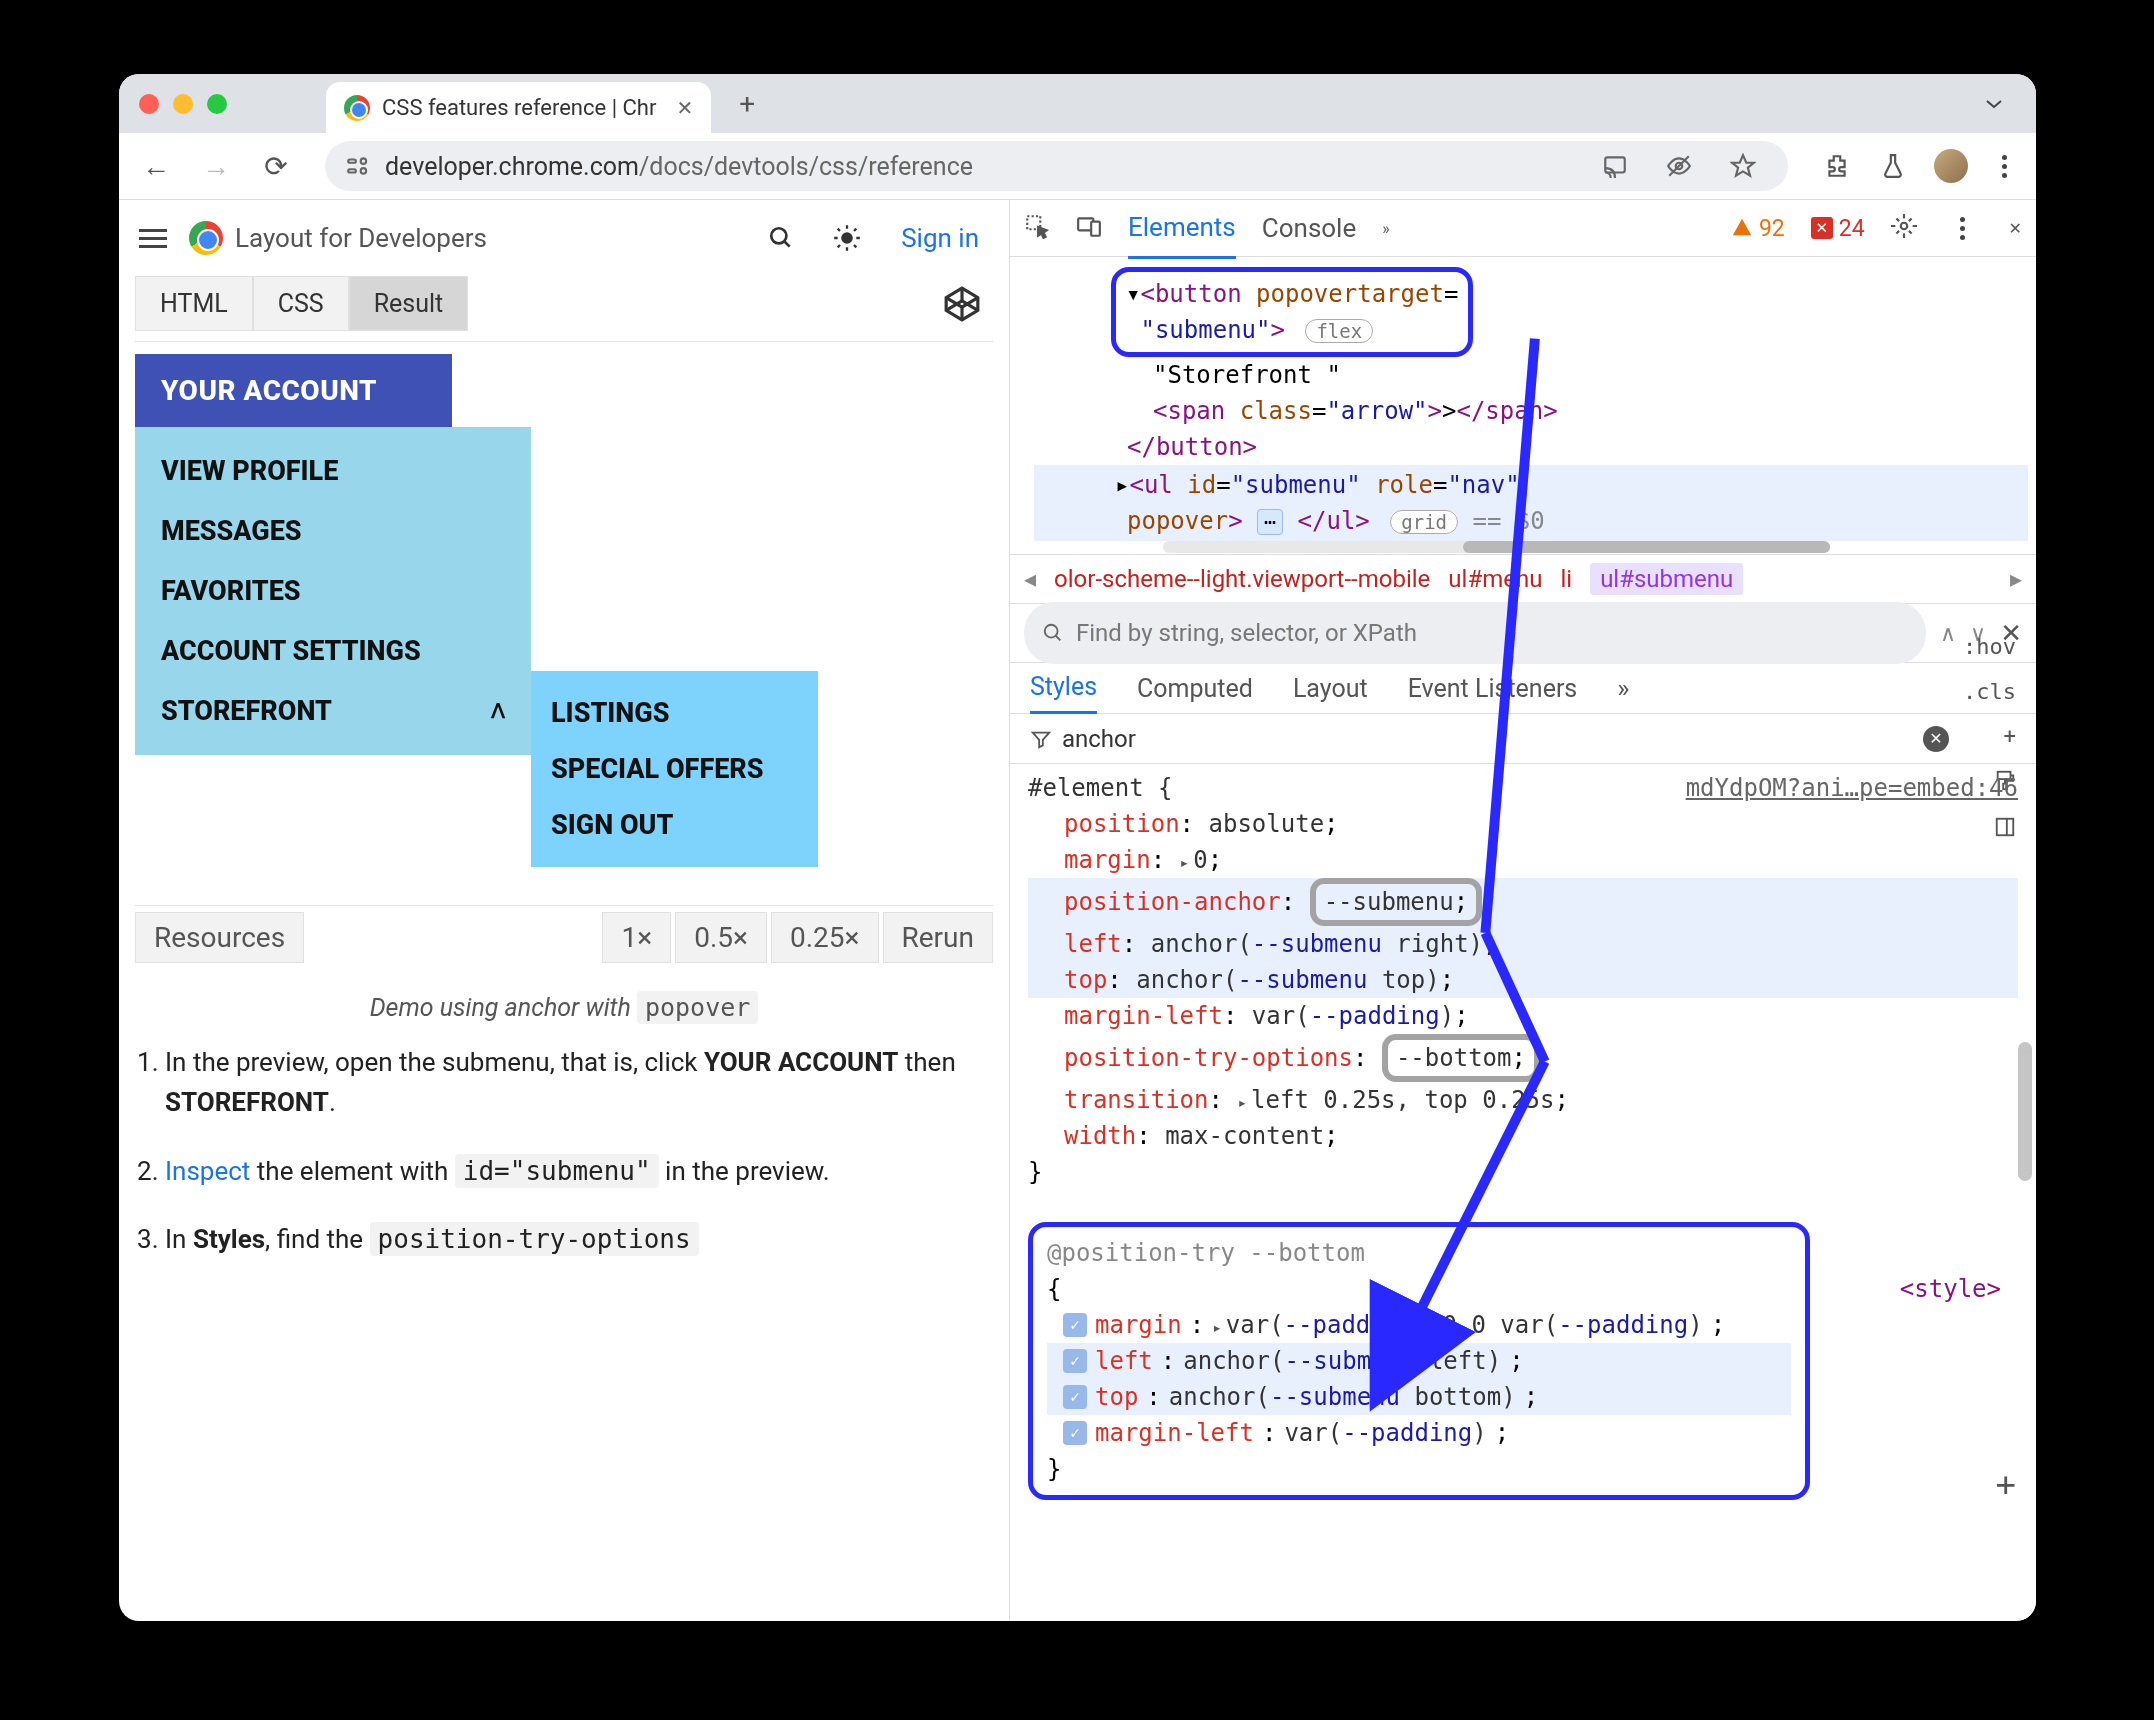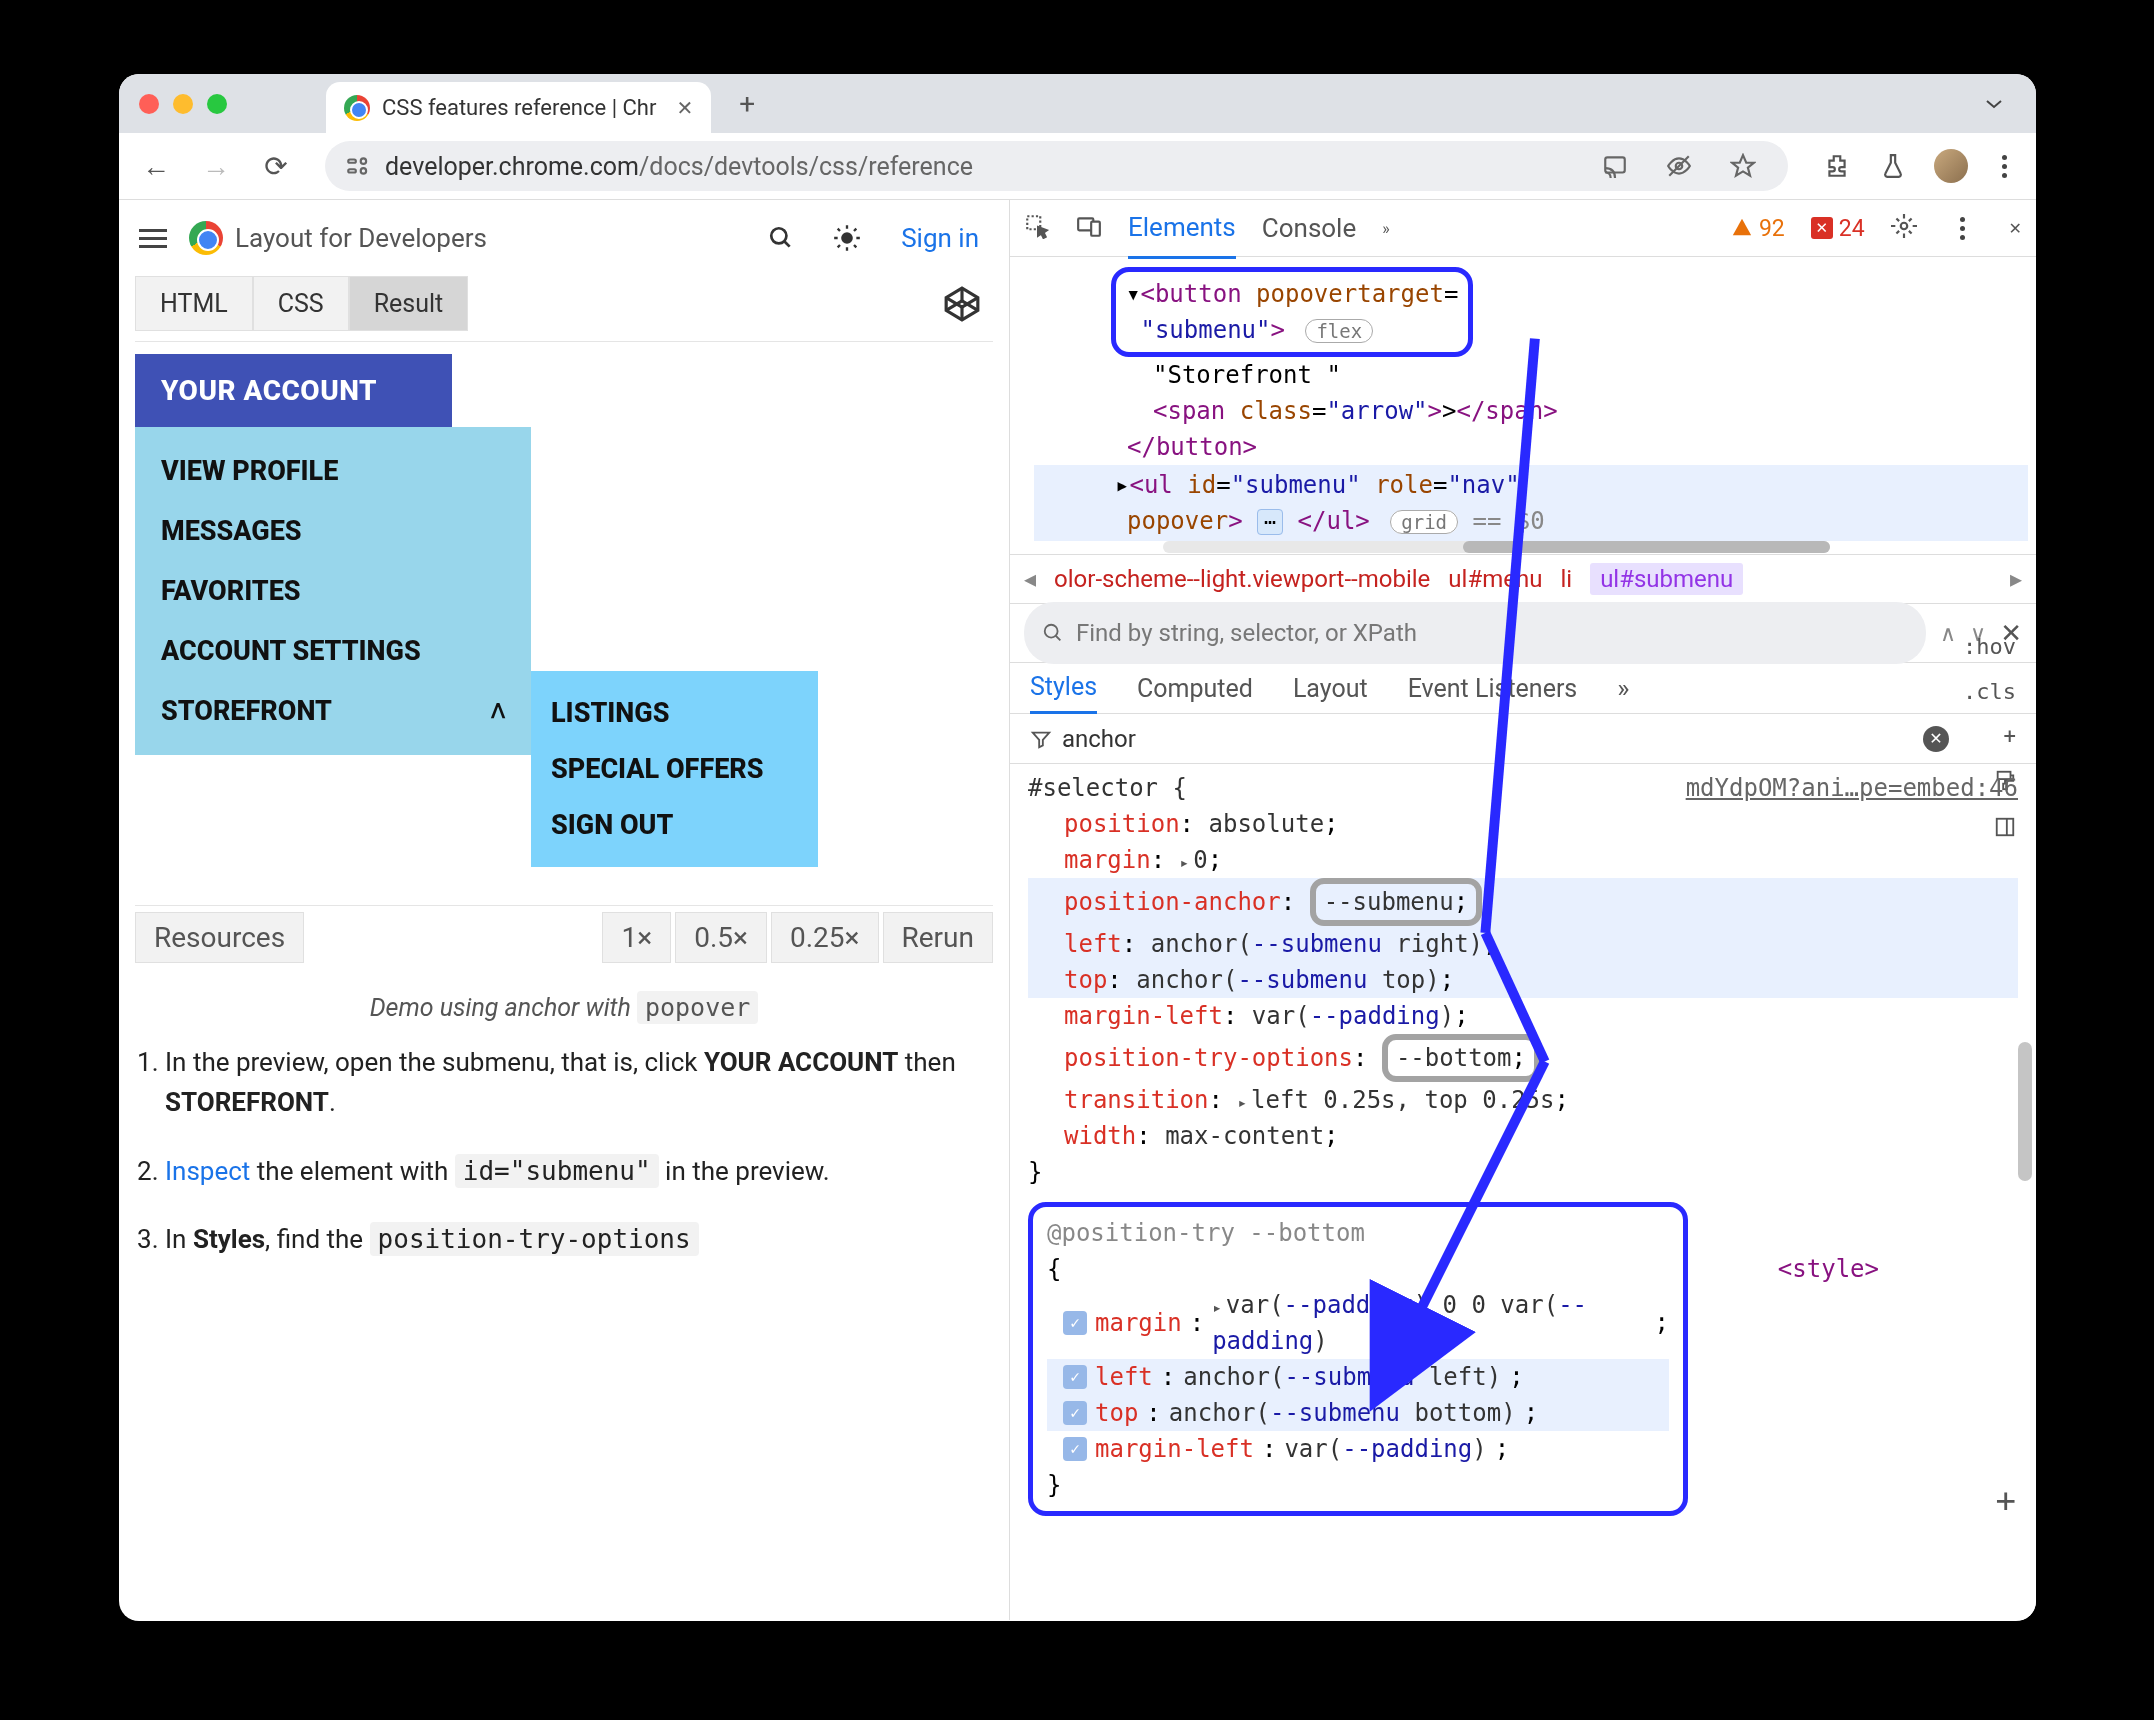--- a/index.html
+++ b/index.html
@@ -137,21 +137,21 @@
   .rule-selector { color: #333; }
   .src-link { float: right; color: #666; text-decoration: underline; }
   .prop-row { padding-left: 36px; }
   .prop-row.hl { background: #e8f0fe; }
   .prop { color: #d93025; }
   .val { color: #333; }
   .val .ident { color: #1a1aa6; }
   .expand-tri { color: #555; font-size: 16px; margin-right: 4px; }
   .callout-inline { border: 6px solid #a3a3a3; border-radius: 14px; padding: 0 8px; display: inline-block; }
   
-  .ptry-block { border: 5px solid #2929ff; border-radius: 18px; padding: 8px 14px; margin-top: 12px; position: relative; width: 660px; }
+  .ptry-block { border: 5px solid #2929ff; border-radius: 18px; padding: 8px 14px; margin-top: 32px; position: relative; width: 782px; }
   .ptry-head { color: #888; }
   .ptry-style-link { position: absolute; right: -196px; top: 44px; color: #881280; font-size: 24px; }
   .ptry-row { padding-left: 16px; display: flex; align-items: center; gap: 8px; }
   .ptry-row.hl { background: #e8f0fe; }
   .chk { width: 24px; height: 24px; background: #97b8e8; border-radius: 4px; display: flex; align-items: center; justify-content: center; color: #fff; font-size: 16px; flex-shrink: 0; }
   .add-plus { position: absolute; right: 20px; bottom: 10px; font-size: 34px; color: #555; cursor: pointer; }
 
   
   .anno-arrow { position: absolute; pointer-events: none; z-index: 50; }
   
@@ -442,21 +442,21 @@
                 <rect x="10" y="16" width="4" height="6"></rect>
               </svg></span>
           <span><svg width="22" height="22" viewBox="0 0 24 24" fill="none" stroke="#555" stroke-width="2">
                 <rect x="3" y="3" width="18" height="18"></rect>
                 <line x1="14" y1="3" x2="14" y2="21"></line>
               </svg></span>
         </div>
       </div>
 
       <div class="css-pane">
-        <div><span class="rule-selector">#selector {</span><span class="src-link">mdYdpOM?ani…pe=embed:46</span></div>
+        <div><span class="rule-selector">#element {</span><span class="src-link">mdYdpOM?ani…pe=embed:46</span></div>
         <div class="prop-row"><span class="prop">position</span>: <span class="val">absolute</span>;</div>
         <div class="prop-row"><span class="prop">margin</span>: <span class="expand-tri">▸</span><span class="val">0</span>;</div>
         <div class="prop-row hl"><span class="prop">position-anchor</span>: <span class="callout-inline"><span class="val ident">--submenu</span>;</span></div>
         <div class="prop-row hl"><span class="prop">left</span>: <span class="val">anchor(<span class="ident">--submenu</span> <span>right</span>)</span>;</div>
         <div class="prop-row hl"><span class="prop">top</span>: <span class="val">anchor(<span class="ident">--submenu</span> <span>top</span>)</span>;</div>
         <div class="prop-row"><span class="prop">margin-left</span>: <span class="val">var(<span class="ident">--padding</span>)</span>;</div>
         <div class="prop-row"><span class="prop">position-try-options</span>: <span class="callout-inline"><span class="val ident">--bottom</span>;</span></div>
         <div class="prop-row"><span class="prop">transition</span>: <span class="expand-tri">▸</span><span class="val">left 0.25s, top 0.25s</span>;</div>
         <div class="prop-row"><span class="prop">width</span>: <span class="val">max-content</span>;</div>
         <div>}</div>

